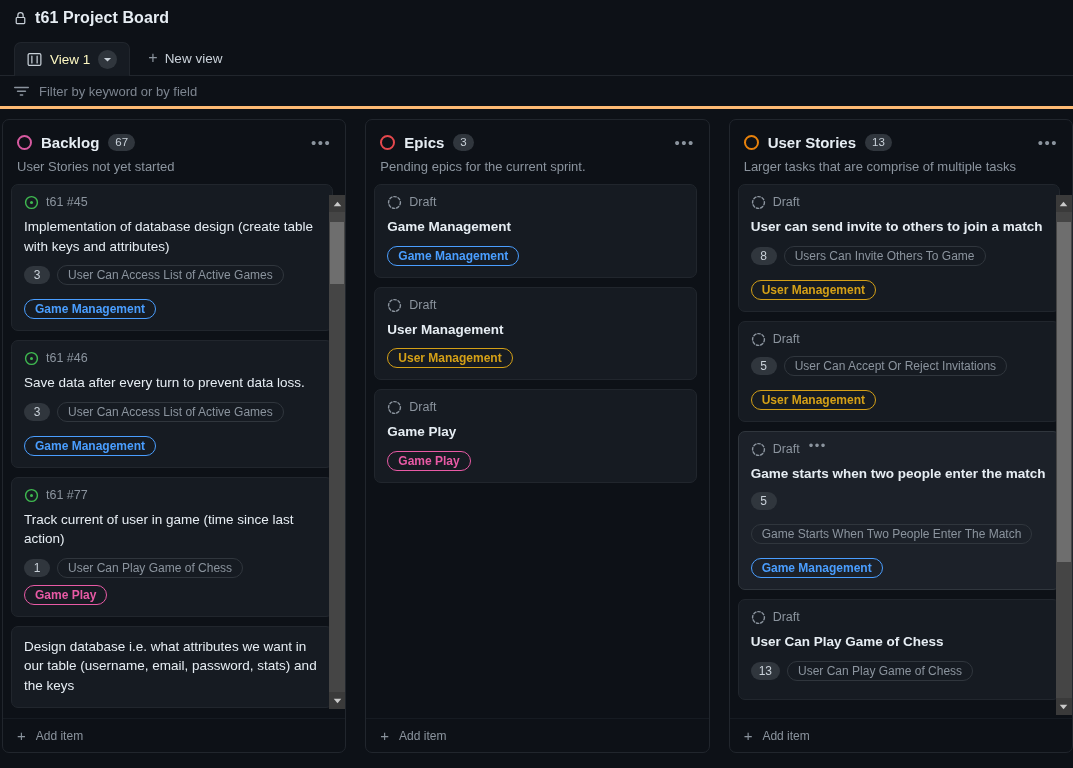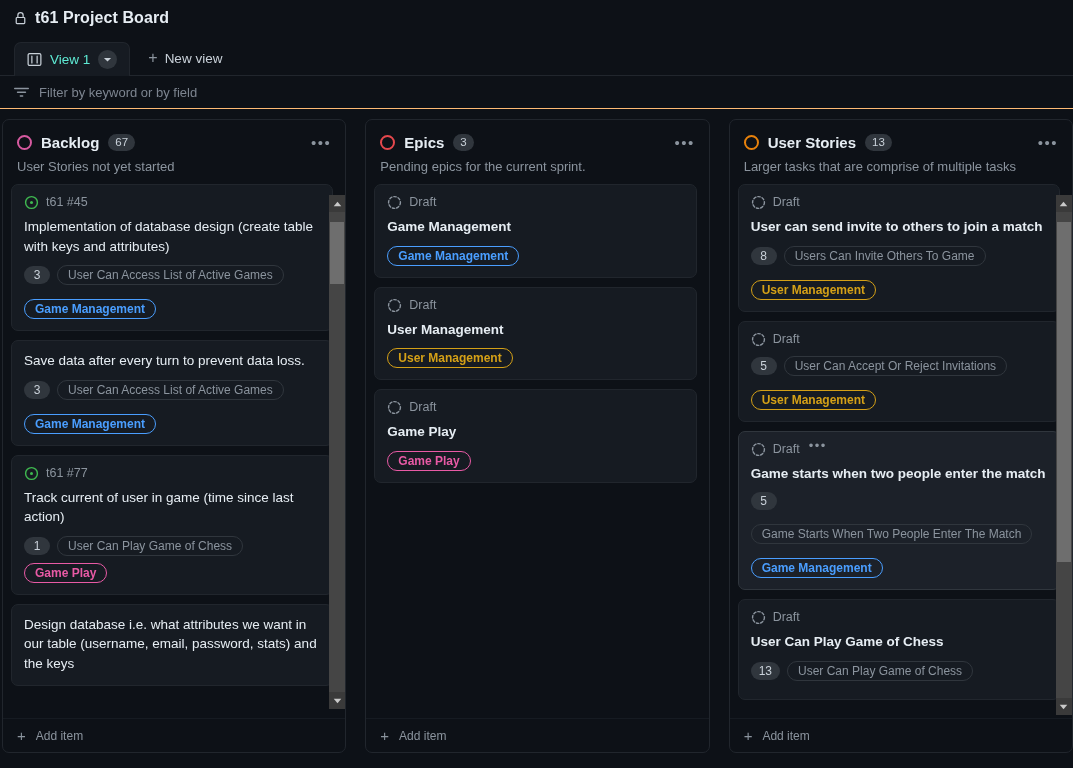--- a/index.html
+++ b/index.html
@@ -21,34 +21,34 @@
             border-bottom: 1px solid #21262d; position: relative; }
   .tab {
     display: flex; align-items: center; gap: 8px;
     height: 34px; padding: 0 12px;
     background: #161b22;
     border: 1px solid #21262d; border-bottom: none;
     border-radius: 7px 7px 0 0;
     position: relative; top: 1px;
   }
   .tab-board-icon { width: 15px; height: 15px; display: block; }
-  .tab-label { font-size: 13.5px; color: #5eead4; font-weight: 500; }
+  .tab-label { font-size: 13.5px; color: #fef9c3; font-weight: 500; }
   .tab-caret {
     width: 19px; height: 19px; border-radius: 50%;
     background: #30363d; display: flex; align-items: center; justify-content: center;
   }
   .tab-caret svg { width: 9px; height: 9px; display: block; }
   .newview { display: flex; align-items: center; gap: 7px; height: 34px; padding: 0 12px; margin-left: 6px; }
   .newview .plus { font-size: 16px; color: #8b949e; line-height: 1; }
   .newview-label { font-size: 13.5px; color: #c9d1d9; }
 
   
   .filterbar {
     height: 33px; display: flex; align-items: center; gap: 10px;
-    padding: 0 14px; border-bottom: 1px solid #fdba74; background: #0d1117;
+    padding: 0 14px; border-bottom: 3px solid #fdba74; background: #0d1117;
   }
   .filter-icon { width: 15px; height: 15px; display: block; flex: none; }
   .filter-input {
     flex: 1; background: transparent; border: none; outline: none;
     font-family: "Liberation Sans", sans-serif; font-size: 13px; color: #c9d1d9;
   }
   .filter-input::placeholder { color: #7d8590; }
 
   
   .board { display: flex; gap: 19px; padding: 10px 0 0 2px; height: 595px; }
@@ -172,20 +172,27 @@
           </div>
           <div class="card-title">Implementation of database design (create table with keys and attributes)</div>
           <div class="chips">
             <span class="count-chip">3</span>
             <span class="parent-chip">User Can Access List of Active Games</span>
             <div style="flex-basis: 100%; height: 0px;"></div>
             <span class="label-chip" style="color: rgb(74, 158, 255); border-color: rgb(74, 158, 255);">Game Management</span>
           </div>
         </div>
         <div class="card">
+          <div class="card-meta">
+            <svg class="issue-icon" viewBox="0 0 16 16" fill="none" stroke="#3fb950" stroke-width="1.5">
+              <circle cx="8" cy="8" r="6.3"></circle>
+              <circle cx="8" cy="8" r="1.6" fill="#3fb950" stroke="none"></circle>
+            </svg>
+            <span class="meta-text">t61 #46</span>
+          </div>
           <div class="card-title">Save data after every turn to prevent data loss.</div>
           <div class="chips">
             <span class="count-chip">3</span>
             <span class="parent-chip">User Can Access List of Active Games</span>
             <div style="flex-basis: 100%; height: 0px;"></div>
             <span class="label-chip" style="color: rgb(74, 158, 255); border-color: rgb(74, 158, 255);">Game Management</span>
           </div>
         </div>
         <div class="card">
           <div class="card-meta">

